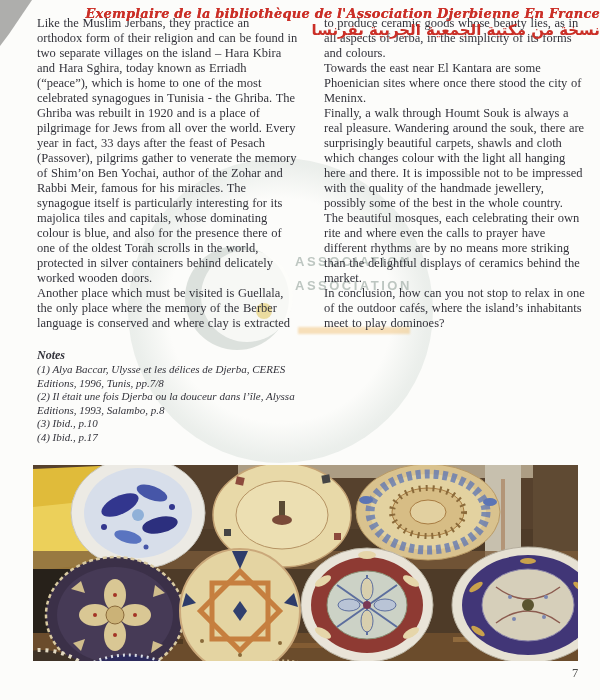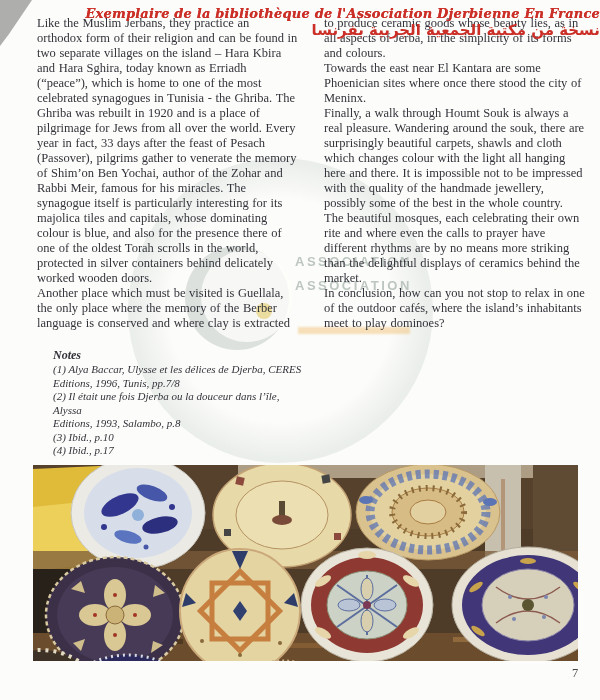--- a/index.html
+++ b/index.html
@@ -67,21 +67,21 @@
   .columns{
     position:absolute;left:37px;top:16px;width:552px;z-index:3;
     display:flex;gap:22px;
   }
   .col{width:267px;}
   .body-text{
     white-space:pre-line;
     font-size:12.5px;line-height:15px;
     word-spacing:.5px;
   }
-  .notes{margin-top:17px;font-style:italic;font-size:11px;line-height:13.5px;white-space:pre-line;margin-left:16px;}
+  .notes{margin-top:17px;font-style:italic;font-size:11px;line-height:13.5px;white-space:pre-line;}
   .notes-heading{font-weight:bold;font-style:italic;font-size:12px;line-height:15px;}
   .notes-right{margin-top:32px;}
   
   .photo{
     position:absolute;left:33px;top:465px;width:545px;height:196px;z-index:3;
     overflow:hidden;background:#4e3b28;
   }
   .photo svg{display:block;}
   
   .page-num{

